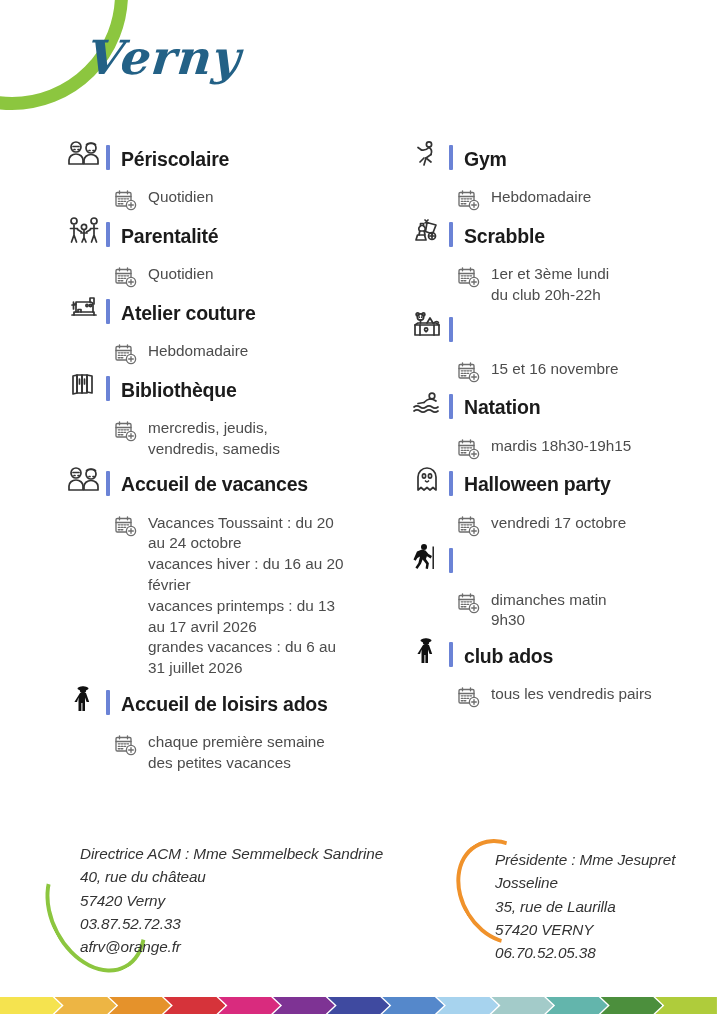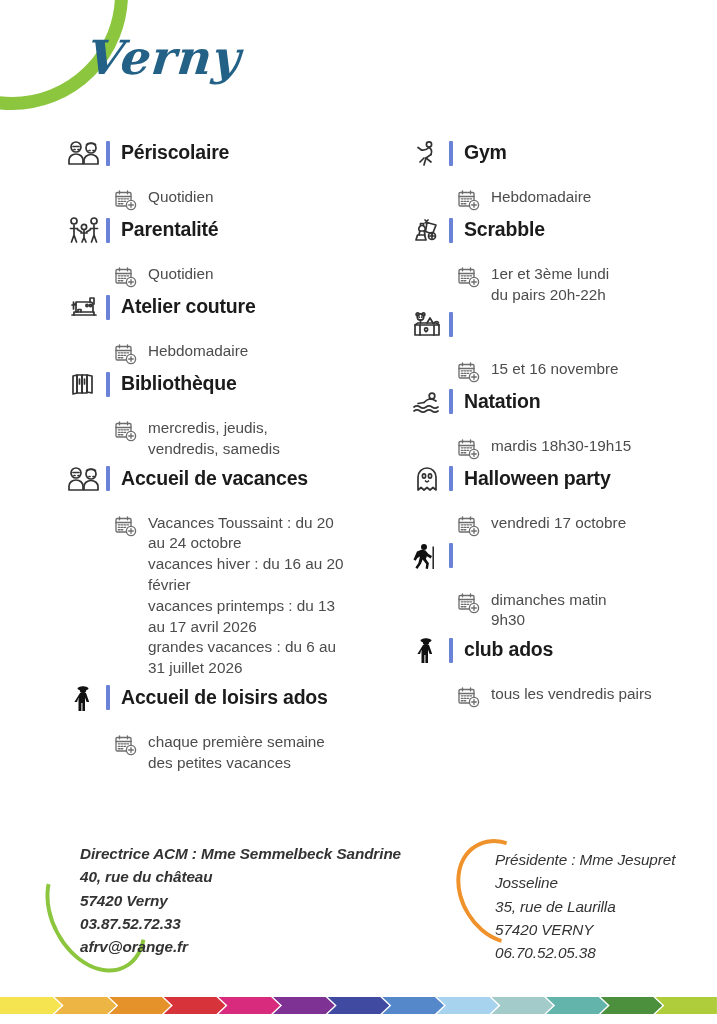--- a/index.html
+++ b/index.html
@@ -50,21 +50,21 @@
     position: absolute;
     top: 136px;
   }
   .col-left  { left: 62px;  width: 330px; }
   .col-right { left: 405px; width: 305px; }
 
   .entry { position: relative; margin-bottom: 2px; }
 
   .entry-head {
     display: flex;
-    align-items: center;
+    align-items: flex-end;
     gap: 0px;
     min-height: 34px;
   }
   .icon-box {
     width: 44px;
     min-width: 44px;
     height: 34px;
     display: flex;
     align-items: center;
     justify-content: center;
@@ -114,21 +114,21 @@
   .contact {
     position: absolute;
     font-family: "Liberation Sans", sans-serif;
     font-style: italic;
     font-size: 15.3px;
     line-height: 1.52;
     color: #333333;
     white-space: pre-line;
     letter-spacing: -0.1px;
   }
-  .contact-left  { left: 80px;  top: 842px; width: 360px; font-weight: bold; }
+  .contact-left  { left: 80px;  top: 842px; width: 360px; }
   .contact-right { left: 487px; top: 848px; width: 225px; margin-left: 8px; }
 
   .arc-green-left {
     position: absolute;
     left: 50px;
     top: 848px;
     width: 92px;
     height: 128px;
     border: 4px solid #8CC63F;
     border-right-color: transparent;
@@ -471,21 +471,21 @@
       <path d="M5.5 1.8v3M13.5 1.8v3"></path>
       <path d="M4.3 9.8h1.6M7.2 9.8h1.6M10.1 9.8h1.6M13 9.8h1.6"></path>
       <path d="M4.3 12.3h1.6M7.2 12.3h1.6M10.1 12.3h1.6"></path>
       <path d="M4.3 14.7h1.6M7.2 14.7h1.6"></path>
       <circle cx="17" cy="16" r="4.6" fill="#fff"></circle>
       <path d="M17 13.7v4.6M14.7 16h4.6"></path>
     </g>
             </svg>
           </span>
           <span class="detail-text">1er et 3ème lundi
-du pairs 20h-22h</span>
+du club 20h-22h</span>
         </div>
       </div>
       <div class="entry">
         <div class="entry-head">
           <span class="icon-box">
             <svg width="34" height="28" viewBox="0 0 34 28">
     <g fill="none" stroke="#333" stroke-width="1.7" stroke-linecap="round" stroke-linejoin="round">
       <path d="M5 14l3-2h18l3 2v10H5z"></path>
       <path d="M5 14h24"></path>
       <path d="M10 14v10M24 14v10"></path>

